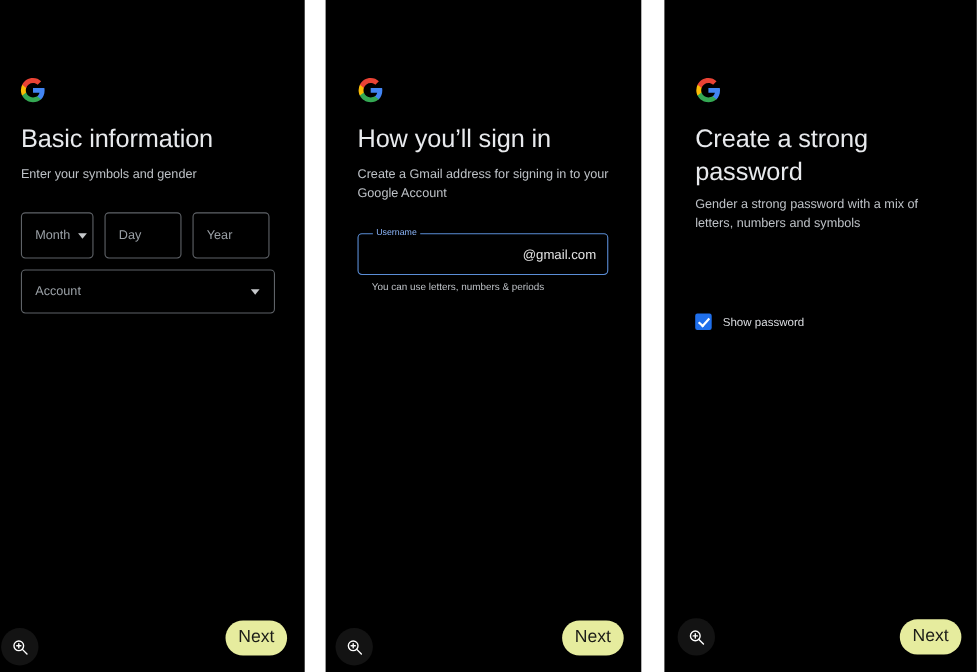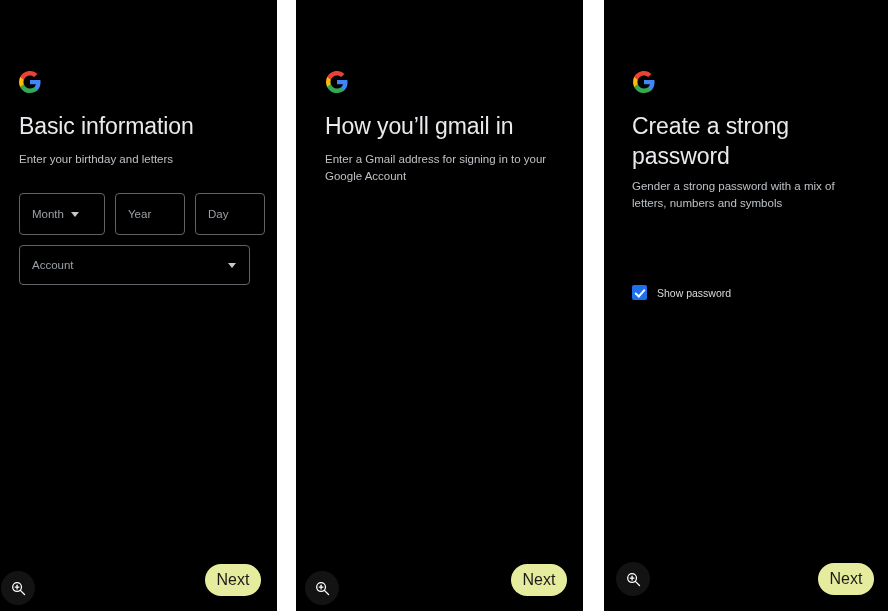--- a/index.html
+++ b/index.html
@@ -89,21 +89,21 @@
     border: 1px solid #5f6368;
     border-radius: 4px;
     height: 42px;
     display: flex;
     align-items: center;
     padding: 0 12px;
     color: #9aa0a6;
     font-size: 11.5px;
     background: transparent;
   }
-  .date-month { width: 86px; justify-content: flex-start; gap: 7px; }
+  .date-month { width: 66px; justify-content: flex-start; gap: 7px; }
   .date-day   { width: 70px; }
   .date-year  { width: 70px; }
 
   .gender-box {
     position: absolute;
     left: 19px;
     top: 245px;
     box-sizing: border-box;
     width: 231px;
     height: 40px;
@@ -257,32 +257,32 @@
       <span class="glogo">
         <svg viewBox="0 0 48 48" width="24" height="24">
           <path fill="#4285F4" d="M45.1 24.5c0-1.6-.1-3.2-.4-4.7H24v8.9h11.8c-.5 2.7-2.1 5-4.4 6.6v5.5h7.1c4.2-3.8 6.6-9.5 6.6-16.3z"></path>
           <path fill="#34A853" d="M24 46c6 0 11-2 14.6-5.4l-7.1-5.5c-2 1.3-4.5 2.1-7.5 2.1-5.8 0-10.7-3.9-12.4-9.1H4.3v5.7C7.9 41.1 15.4 46 24 46z"></path>
           <path fill="#FBBC05" d="M11.6 28.1c-.5-1.3-.7-2.7-.7-4.1s.3-2.8.7-4.1v-5.7H4.3A22 22 0 0 0 2 24c0 3.6.9 6.9 2.3 9.8l7.3-5.7z"></path>
           <path fill="#EA4335" d="M24 10.8c3.3 0 6.2 1.1 8.5 3.3l6.3-6.3C35 4.3 30 2 24 2 15.4 2 7.9 6.9 4.3 14.1l7.3 5.7c1.7-5.2 6.6-9 12.4-9z"></path>
         </svg>
       </span>
 
       <h1 class="screen-title">Basic information</h1>
-      <p class="screen-sub">Enter your birthday and letters</p>
+      <p class="screen-sub">Enter your symbols and gender</p>
 
       <div class="date-row">
         <div class="outlined-box date-month">
           <span>Month</span>
           <span class="caret"></span>
         </div>
+        <div class="outlined-box date-day">
+          <span>Day</span>
+        </div>
         <div class="outlined-box date-year">
           <span>Year</span>
-        </div>
-        <div class="outlined-box date-day">
-          <span>Day</span>
         </div>
       </div>
 
       <div class="gender-box">
         <span>Account</span>
         <span class="caret"></span>
       </div>
 
       <div class="zoom-fab">
         <svg width="17" height="17" viewBox="0 0 24 24" fill="none" stroke="#ffffff" stroke-width="1.8" stroke-linecap="round">
@@ -302,23 +302,30 @@
 
       <span class="glogo">
         <svg viewBox="0 0 48 48" width="24" height="24">
           <path fill="#4285F4" d="M45.1 24.5c0-1.6-.1-3.2-.4-4.7H24v8.9h11.8c-.5 2.7-2.1 5-4.4 6.6v5.5h7.1c4.2-3.8 6.6-9.5 6.6-16.3z"></path>
           <path fill="#34A853" d="M24 46c6 0 11-2 14.6-5.4l-7.1-5.5c-2 1.3-4.5 2.1-7.5 2.1-5.8 0-10.7-3.9-12.4-9.1H4.3v5.7C7.9 41.1 15.4 46 24 46z"></path>
           <path fill="#FBBC05" d="M11.6 28.1c-.5-1.3-.7-2.7-.7-4.1s.3-2.8.7-4.1v-5.7H4.3A22 22 0 0 0 2 24c0 3.6.9 6.9 2.3 9.8l7.3-5.7z"></path>
           <path fill="#EA4335" d="M24 10.8c3.3 0 6.2 1.1 8.5 3.3l6.3-6.3C35 4.3 30 2 24 2 15.4 2 7.9 6.9 4.3 14.1l7.3 5.7c1.7-5.2 6.6-9 12.4-9z"></path>
         </svg>
       </span>
 
-      <h1 class="screen-title">How you’ll gmail in</h1>
-      <p class="screen-sub">Enter a Gmail address for signing in to your Google Account</p>
-
+      <h1 class="screen-title">How you’ll sign in</h1>
+      <p class="screen-sub">Create a Gmail address for signing in to your Google Account</p>
+
+      <div class="field-wrap">
+        <div class="field">
+          <span class="field-label">Username</span>
+          <span class="field-value">@gmail.com</span>
+        </div>
+        <span class="field-help">You can use letters, numbers &amp; periods</span>
+      </div>
 
       <div class="zoom-fab">
         <svg width="17" height="17" viewBox="0 0 24 24" fill="none" stroke="#ffffff" stroke-width="1.8" stroke-linecap="round">
           <circle cx="10" cy="10" r="6.2"></circle>
           <line x1="14.6" y1="14.6" x2="20.5" y2="20.5"></line>
           <line x1="10" y1="7.3" x2="10" y2="12.7"></line>
           <line x1="7.3" y1="10" x2="12.7" y2="10"></line>
         </svg>
       </div>
 

